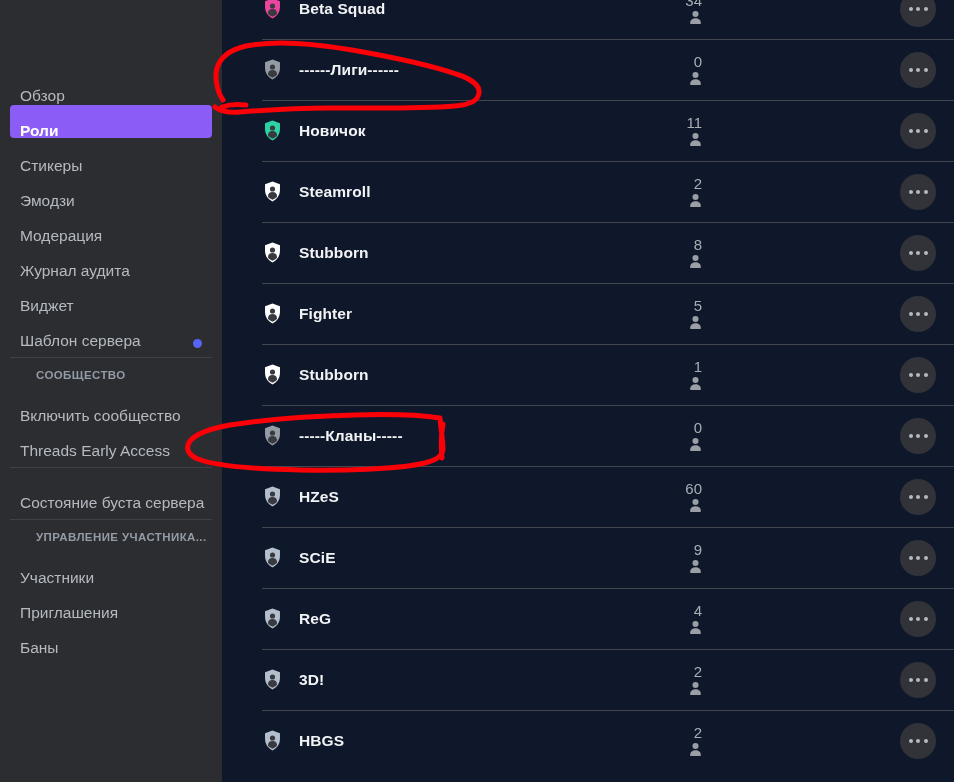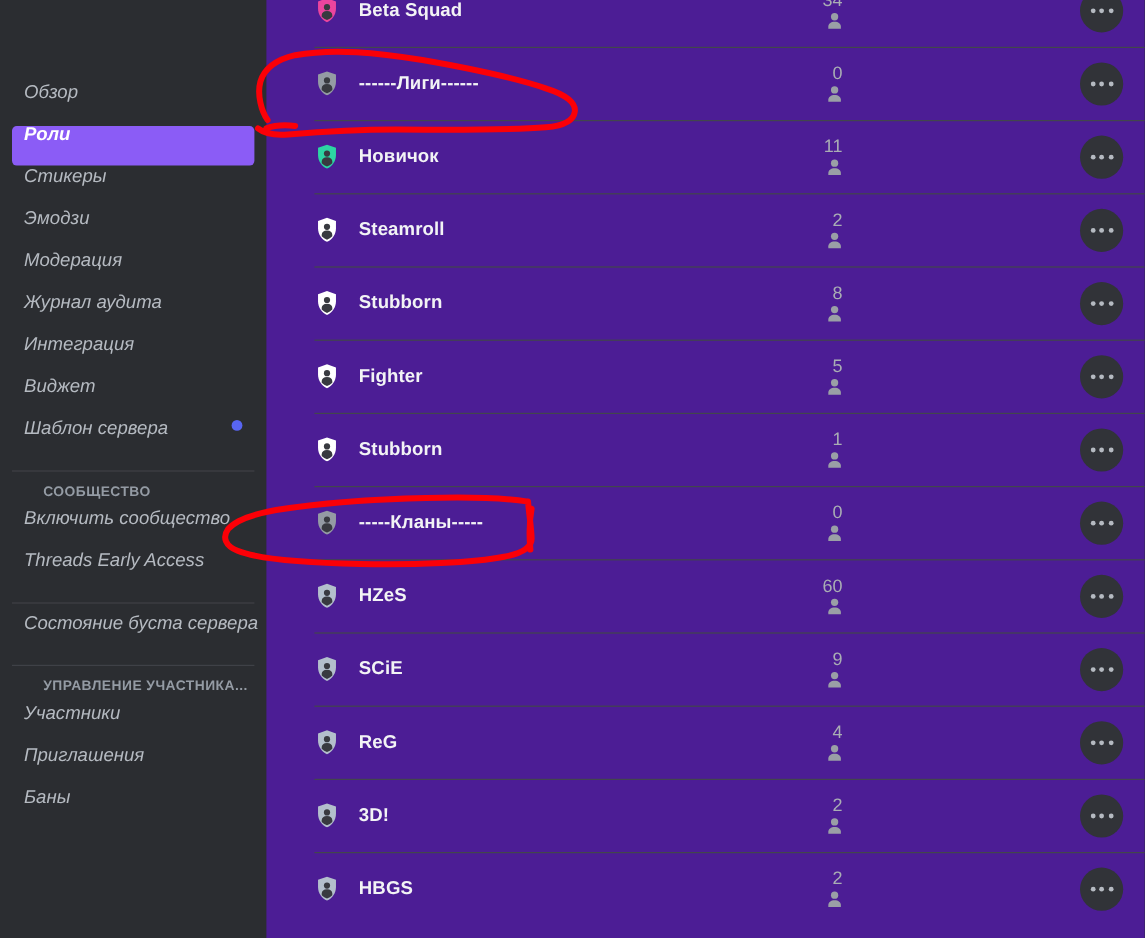--- a/index.html
+++ b/index.html
@@ -19,27 +19,26 @@
     flex: 0 0 222px;
     position: relative;
     padding-top: 70px;
   }
   .nav-item {
     height: 33px;
     margin: 0 10px 2px 10px;
     padding: 0 10px;
     border-radius: 4px;
     display: flex;
-    align-items: flex-start;
+    align-items: flex-end;
     color: #b5bac1;
     font-size: 15.5px;
     line-height: 1;
     cursor: pointer;
     white-space: nowrap;
-    font-style: italic;
   }
   .nav-item.active {
     background: #8b5cf6;
     color: #ffffff;
     font-weight: 600;
   }
   .nav-item .dot {
     width: 9px; height: 9px;
     border-radius: 50%;
     background: #5865f2;
@@ -61,21 +60,21 @@
     display: flex;
     align-items: center;
     white-space: nowrap;
     overflow: hidden;
   }
 
   
   .content {
     flex: 1 1 auto;
     height: 782px;
-    background: #4c1d95;
+    background: #0f172a;
     position: relative;
     overflow: hidden;
   }
   .roles-list { position: absolute; top: -22px; left: 0; right: 0; }
   .role-row {
     position: relative;
     height: 61px;
     display: flex;
     align-items: center;
     padding-left: 39px;
@@ -162,23 +161,20 @@
           <span>Стикеры</span>
         </div>
         <div class="nav-item">
           <span>Эмодзи</span>
         </div>
         <div class="nav-item">
           <span>Модерация</span>
         </div>
         <div class="nav-item">
           <span>Журнал аудита</span>
-        </div>
-        <div class="nav-item">
-          <span>Интеграция</span>
         </div>
         <div class="nav-item">
           <span>Виджет</span>
         </div>
         <div class="nav-item">
           <span>Шаблон сервера</span>
           <span class="dot"></span>
         </div>
       </div>
 

